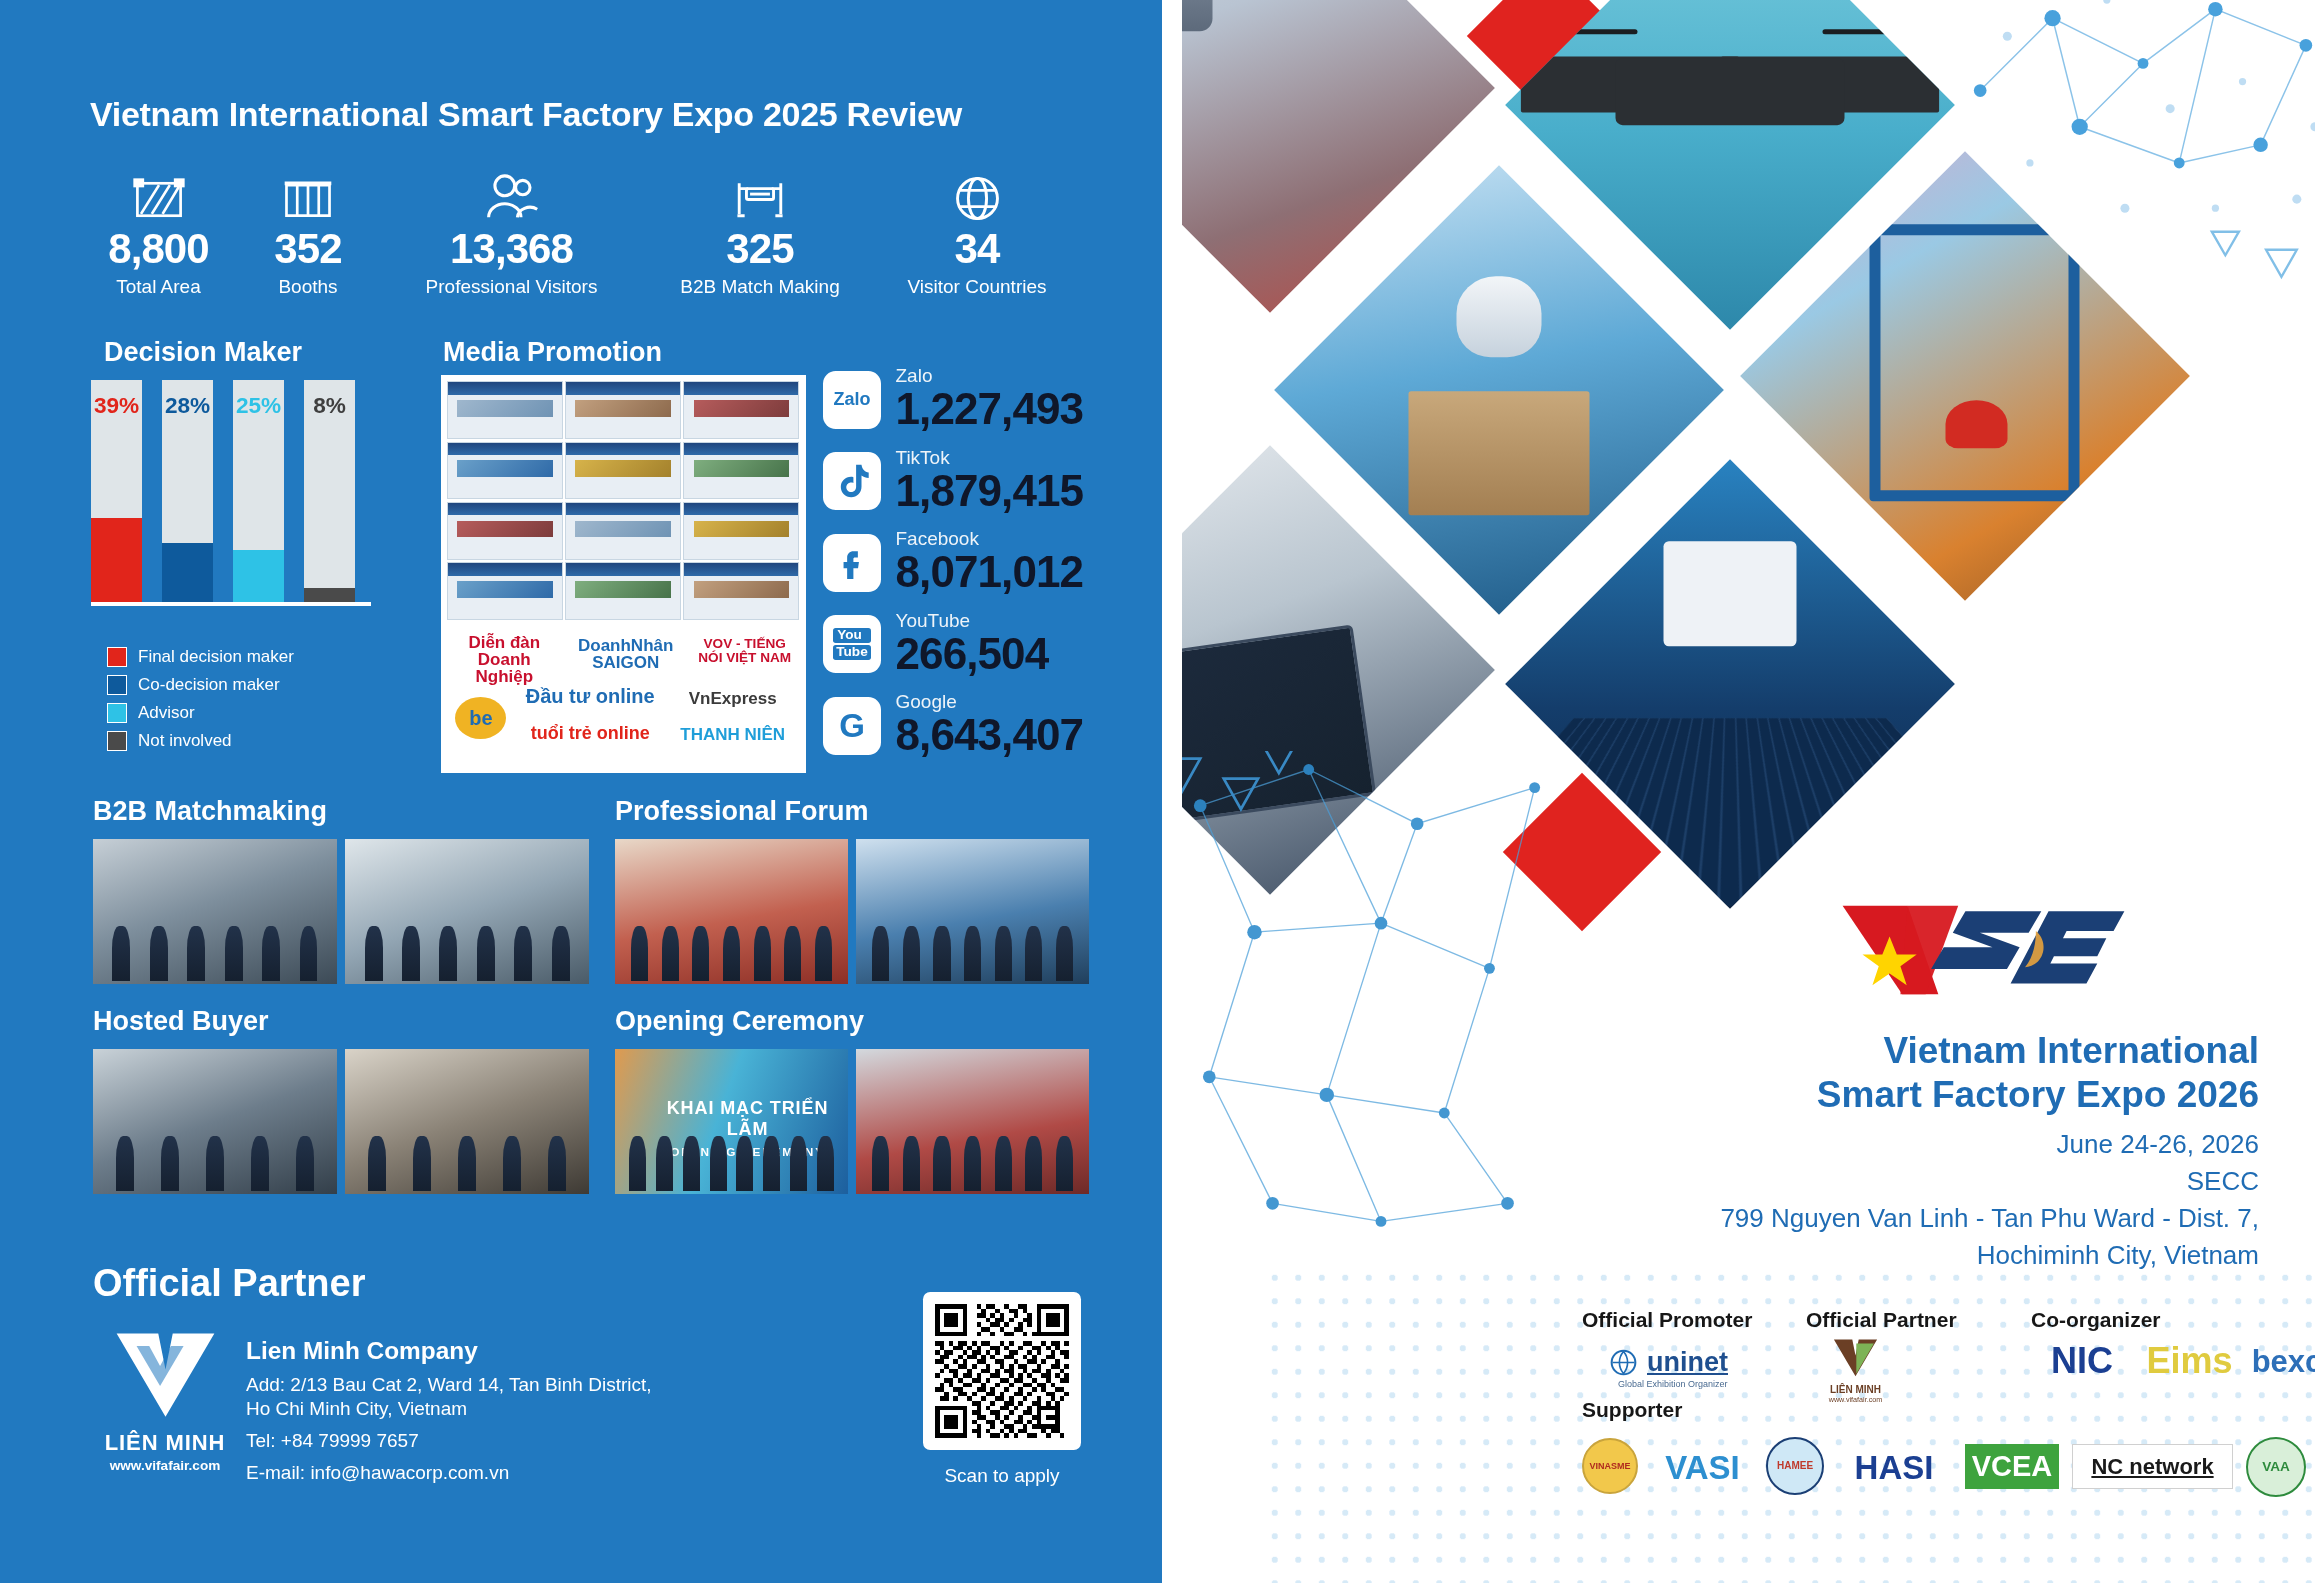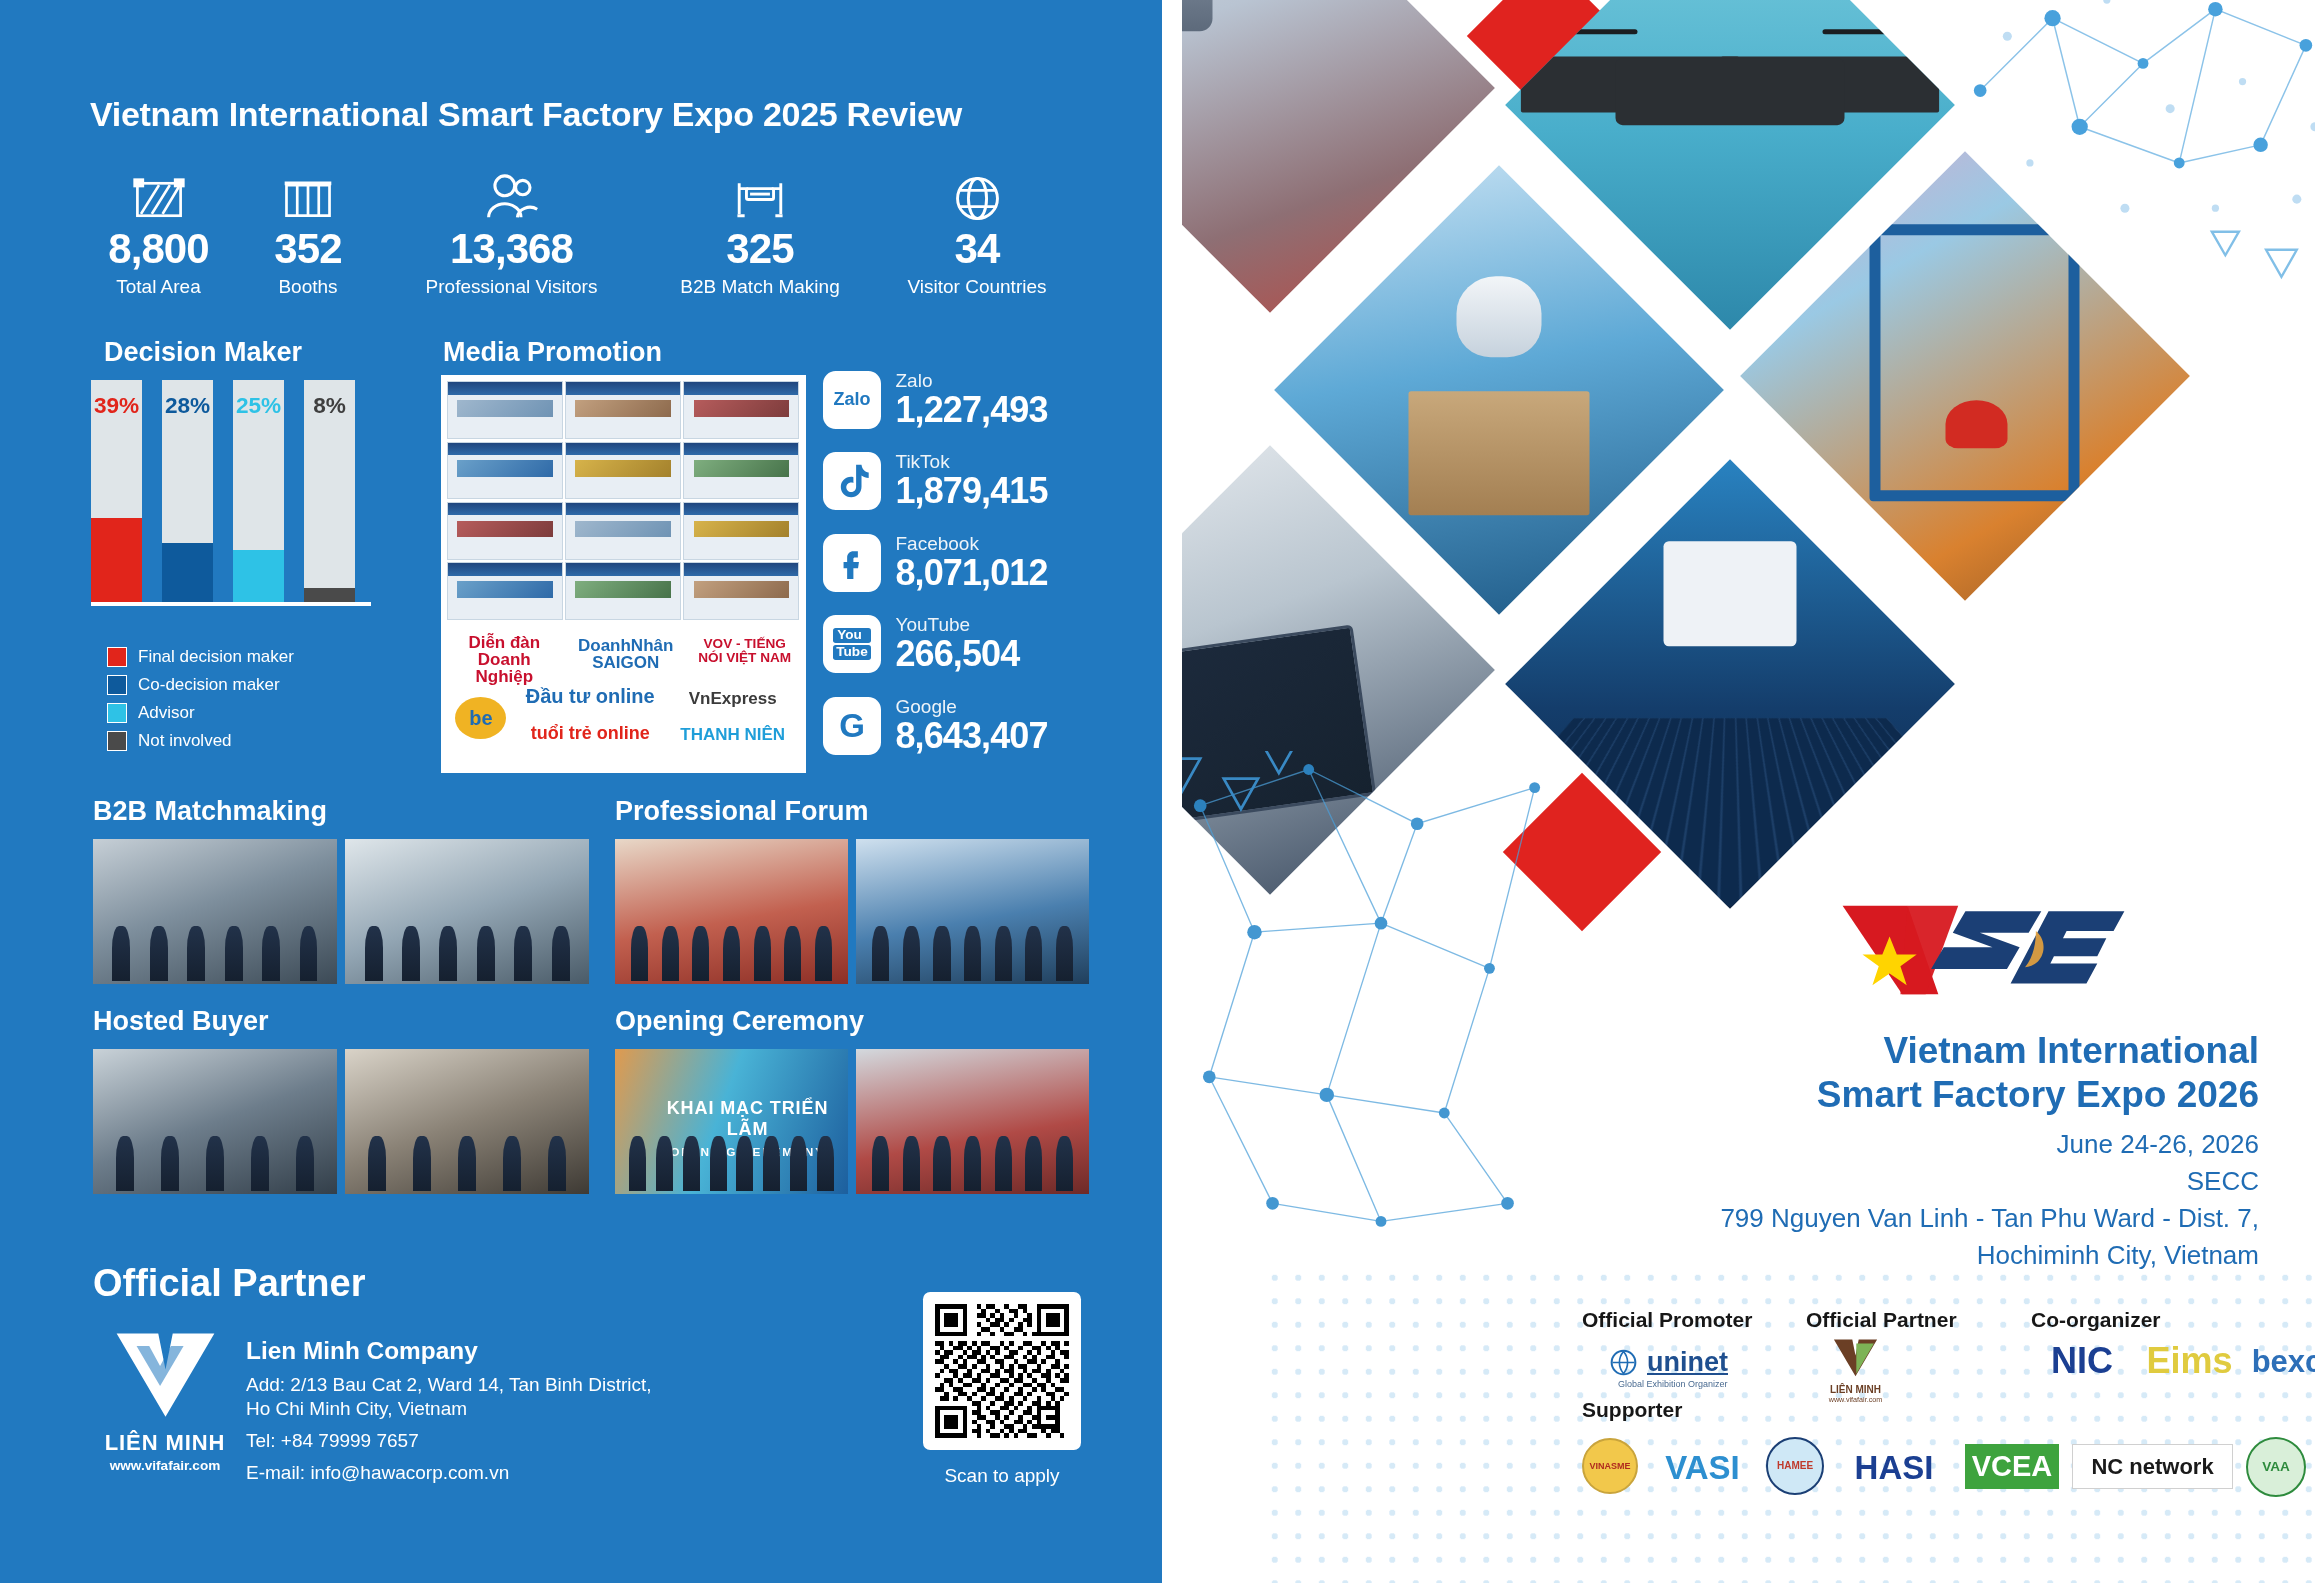--- a/index.html
+++ b/index.html
@@ -114,21 +114,21 @@
   .socials { position: absolute; left: 823px; top: 366px; }
   .soc-row { display: flex; align-items: center; margin-bottom: 14.5px; height: 67px; }
   .soc-icon {
     width: 58px; height: 58px; border-radius: 12.7px; background: #ffffff;
     display: flex; align-items: center; justify-content: center;
     margin-right: 14.5px; flex: none; color: #2179c0;
     font-weight: bold; overflow: hidden; position: relative;
   }
   .soc-txt { display: flex; flex-direction: column; }
   .soc-name { font-size: 19px; color: #eef4f9; line-height: 1.05; }
-  .soc-num { font-size: 36px; font-weight: bold; color: #ffffff; line-height: 1.05; letter-spacing: -0.9px; }
+  .soc-num { font-size: 44px; font-weight: bold; color: #0f172a; line-height: 1.05; letter-spacing: -0.9px; }
 
   
   .gal { position: absolute; display: flex; gap: 8.1px; }
   .gal .ph { height: 145px; position: relative; overflow: hidden; }
   #gal-b2b    { left: 93px; top: 839px; }
   #gal-forum  { left: 615px; top: 839px; }
   #gal-hosted { left: 93px; top: 1049px; }
   #gal-open   { left: 615px; top: 1049px; }
   .ph.w1 { width: 244px; }
   .ph.w2 { width: 233px; }
@@ -956,18 +956,18 @@
 
     <div class="logo-pill" style="left:850px;top:1339px;width:100px;height:43px;font-size:36px;color:#1b3f92;">NIC</div>
     <div class="logo-pill" style="left:955px;top:1339px;width:105px;height:43px;font-size:36px;color:#e0cb3f;">Eims</div>
     <div class="logo-pill" style="left:1060px;top:1341px;width:109px;height:40px;font-size:31px;color:#2d6fb8;">bexco</div>
 
     <div class="logo-pill" style="left:400px;top:1438px;width:56px;height:56px;border-radius:50%;background:#f2c84b;border:2.7px solid #c9a43c;font-size:9px;color:#b02a1f;">VINASME</div>
     <div class="logo-pill" style="left:467px;top:1446px;width:107px;height:42px;font-size:33px;color:#2d8fd0;">VASI</div>
     <div class="logo-pill" style="left:584px;top:1437px;width:58px;height:58px;border-radius:50%;background:#cfe8f6;border:2.7px solid #1b3f75;font-size:10px;color:#c0392b;">HAMEE</div>
     <div class="logo-pill" style="left:653px;top:1446px;width:118px;height:42px;font-size:33px;color:#1b3f92;">HASI</div>
     <div class="logo-pill" style="left:783px;top:1444px;width:94px;height:45px;background:#3ea33e;color:#ffffff;font-size:29px;">VCEA</div>
-    <div class="logo-pill" style="left:890px;top:1444px;width:161px;height:45px;background:#ffffff;border:1.8px solid #d0d0d0;color:#1a1a1a;font-size:22px;">NC network</div>
+    <div class="logo-pill" style="left:890px;top:1444px;width:161px;height:45px;background:#ffffff;border:1.8px solid #d0d0d0;color:#1a1a1a;font-size:22px;text-decoration:underline;">NC network</div>
     <div class="logo-pill" style="left:1064px;top:1437px;width:60px;height:60px;border-radius:50%;background:#d9efd9;border:2.7px solid #2e8b3d;color:#2e8b3d;font-size:13.6px;">VAA</div>
   </div>
 
 </div>
 
 
 </body></html>

